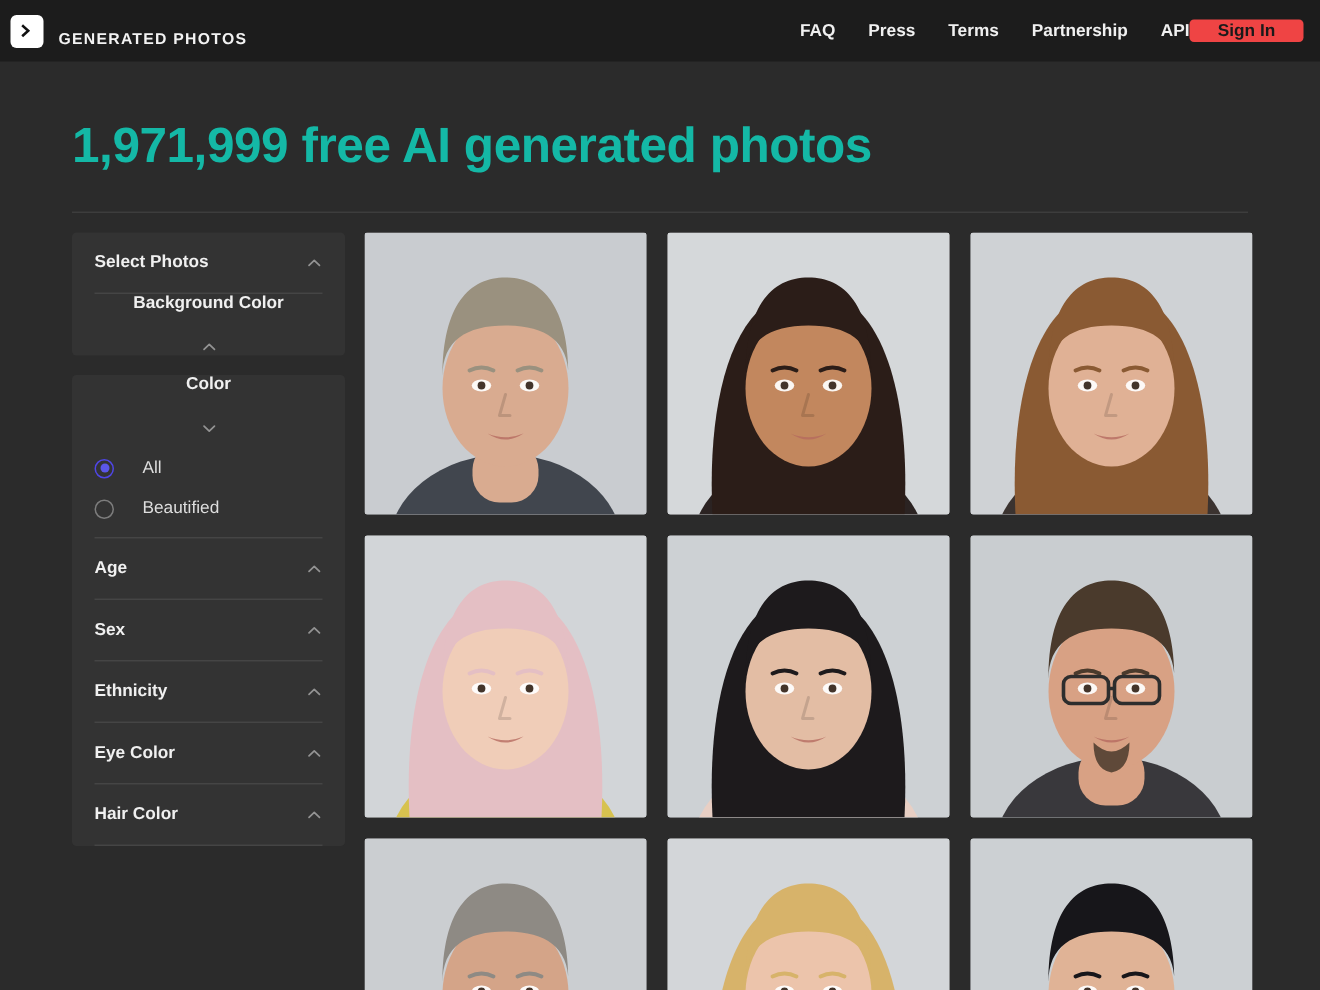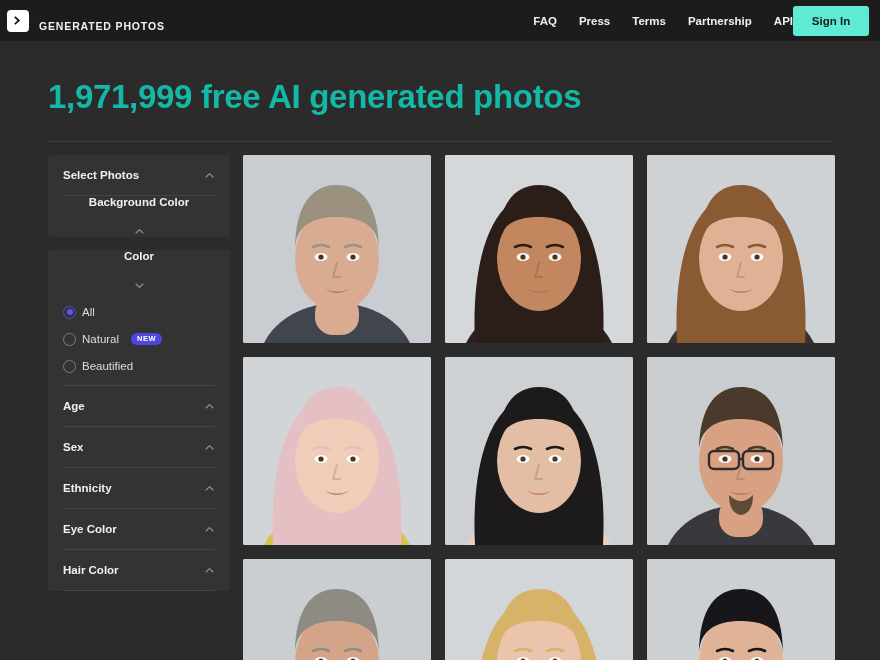--- a/index.html
+++ b/index.html
@@ -46,22 +46,22 @@
     gap: 22px;
   }
   .nav a {
     font-size: 11.5px;
     font-weight: bold;
     color: #f0f0f0;
     text-decoration: none;
     white-space: nowrap;
   }
   .signin-btn {
-    width: 76px; height: 30px;
-    background: #5eead4;
+    width: 76px; height: 15px;
+    background: #ef4444;
     color: #1a1a1a;
     border: none;
     border-radius: 3px;
     font-family: "Liberation Sans", sans-serif;
     font-size: 11.5px;
     font-weight: bold;
     cursor: pointer;
   }
 
   
@@ -114,21 +114,21 @@
   }
   .chev { width: 11px; height: 11px; flex: 0 0 auto; opacity: .62; }
   .chev svg { display: block; }
   .chev.down { transform: rotate(180deg); }
 
   
   .radio-group { padding: 10px 0 8px 0; border-bottom: 1px solid #454545; }
   .radio-item {
     display: flex;
     align-items: center;
-    gap: 6px;
+    gap: 19px;
     height: 22px;
     cursor: pointer;
   }
   .radio-item + .radio-item { margin-top: 5px; }
   .radio-dot {
     width: 13px; height: 13px;
     border-radius: 50%;
     border: 1.5px solid #7d7d7d;
     flex: 0 0 auto;
     position: relative;
@@ -246,25 +246,20 @@
           </span>
         </div>
 
         <div class="radio-group">
           <label class="radio-item checked">
             <span class="radio-dot"></span>
             <span class="radio-text">All</span>
           </label>
           <label class="radio-item">
             <span class="radio-dot"></span>
-            <span class="radio-text">Natural</span>
-            <span class="badge-new">NEW</span>
-          </label>
-          <label class="radio-item">
-            <span class="radio-dot"></span>
             <span class="radio-text">Beautified</span>
           </label>
         </div>
 
         <div class="filter-row">
           <span class="filter-label">Age</span>
           <span class="chev">
             <svg viewBox="0 0 12 12">
                 <path d="M2.2 7.6 L6 3.9 L9.8 7.6" stroke="#cfcfcf" stroke-width="1.25" fill="none" stroke-linecap="round" stroke-linejoin="round"></path>
               </svg>

